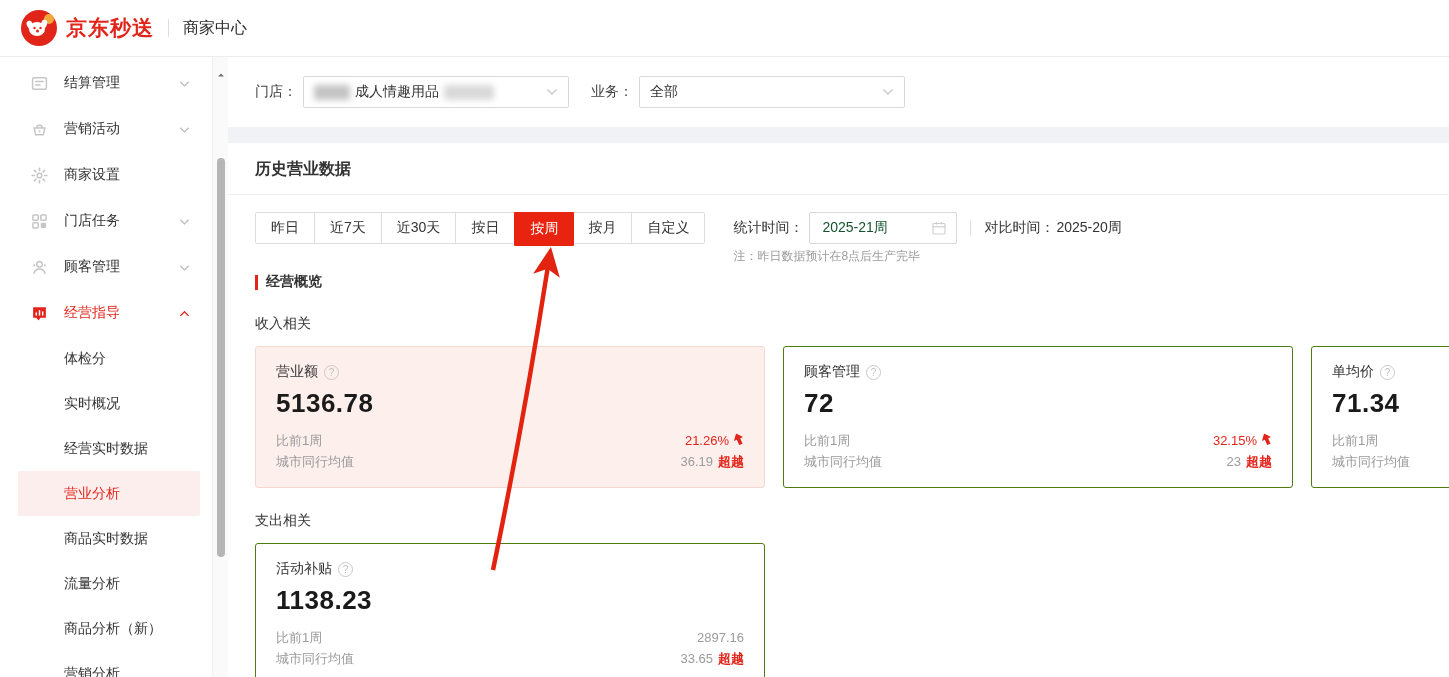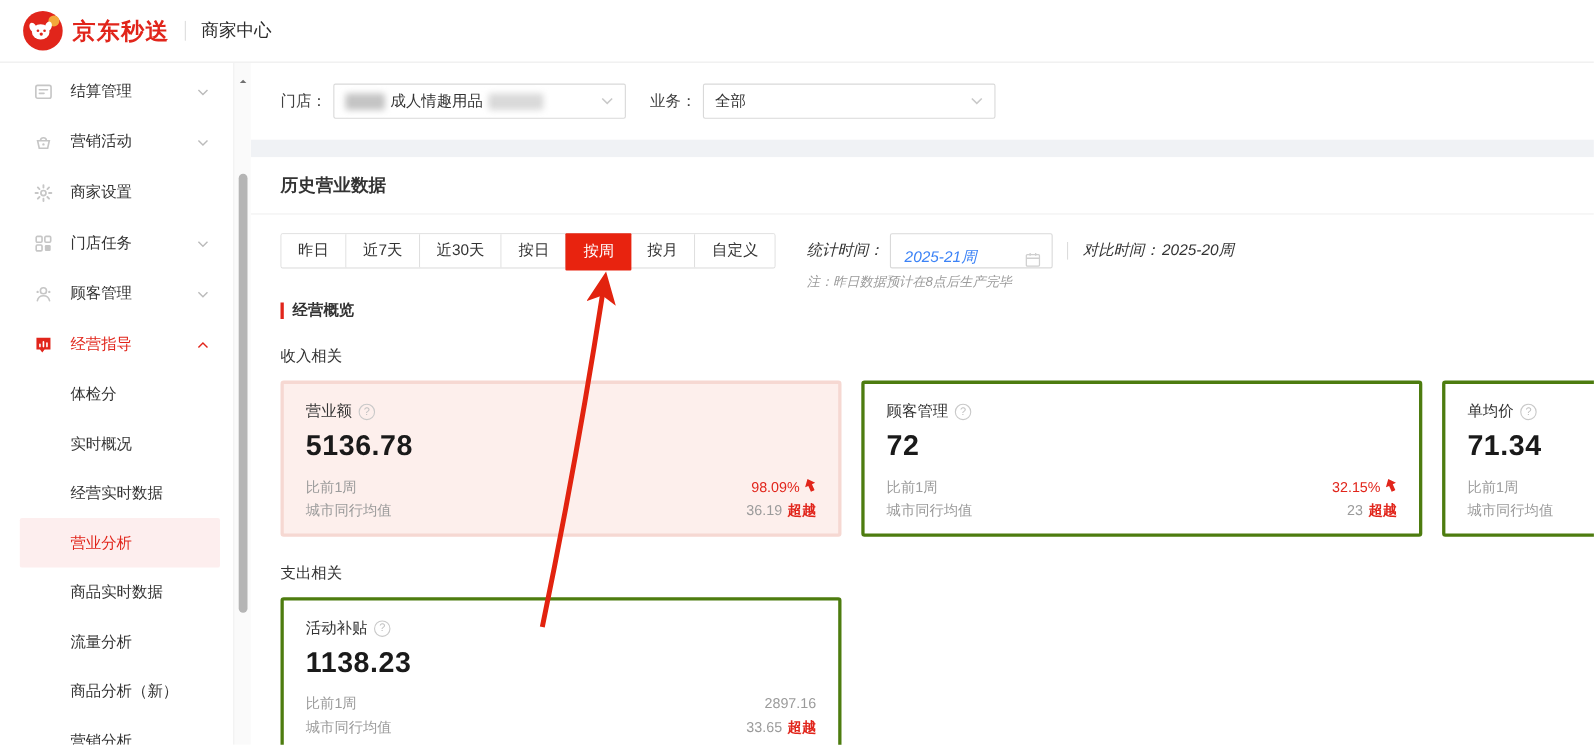--- a/index.html
+++ b/index.html
@@ -66,40 +66,40 @@
   
   .toolbar { display:flex; align-items:flex-start; margin-top:17px; }
   .tabs { display:flex; border:1px solid #dcdcdc; border-radius:2px; height:32px; }
   .tab {
     height:30px; padding:0 15px; display:flex; align-items:center; font-size:14px;
     color:#333; background:#fff; border:none; border-right:1px solid #dcdcdc;
     cursor:pointer; font-family:inherit; white-space:nowrap;
   }
   .tab:last-child { border-right:none; }
   .tab.active { background:#e8230f; color:#fff; margin:-1px; height:34px; padding:0 16px; border:none; border-radius:1px; position:relative; }
-  .timearea { margin-left:28px;font-style:italic; }
+  .timearea { margin-left:28px; }
   .timerow { display:flex; align-items:center; height:32px; }
   .tlabel { font-size:14px; color:#333; }
   .picker {
     width:148px; height:32px; border:1px solid #d9d9d9; border-radius:2px;
-    display:flex; align-items:flex-end; padding:0 10px 0 12px; margin-left:6px;
-    font-size:14px; color:#3b82f6; cursor:pointer;gap:20px;
+    display:flex; align-items:center; padding:0 10px 0 12px; margin-left:6px;
+    font-size:14px; color:#14532d; cursor:pointer;gap:20px;
   }
   .picker .grow { flex:1; }
   .pipe { width:1px; height:16px; background:#dcdcdc; margin:0 13px; }
   .tvalue { font-size:14px; color:#333; margin-left:2px; }
   .note { font-size:12px; color:#9b9b9b; margin-top:4px; }
   
   .ovh { display:flex; align-items:center; margin-top:8px; }
   .redbar { width:3px; height:15px; background:#e1251b; margin-right:8px; }
   .ovh span.t { font-size:14px; color:#333; font-weight:600; }
   .group-title { font-size:14px; color:#333; margin-top:24px; }
   .cards { display:flex; gap:18px; margin-top:13px; width:max-content; }
   .card {
-    width:510px; height:142px; border:3px solid #4d7c0f; border-radius:3px;
+    width:510px; height:142px; border:1px solid #4d7c0f; border-radius:3px;
     background:#fff; padding:16px 20px; position:relative;
   }
   .card.highlight { background:#fdefec; border-color:#f6d8d2; }
   .card-title { display:flex; align-items:center; font-size:14px; color:#333; }
   .help {
     width:15px; height:15px; border:1px solid #c9c9c9; border-radius:50%;
     color:#c0c0c0; font-size:10px; line-height:13px; text-align:center;
     margin-left:6px; cursor:pointer; background:transparent;
   }
   .card-value { font-size:26px; font-weight:700; color:#1a1a1a; margin-top:7px; letter-spacing:0.5px; }
@@ -321,21 +321,21 @@
           <div class="card highlight" data-interactable="false">
             <div class="card-title">
               <span data-interactable="false">营业额</span>
               <span class="help" data-interactable="true">?</span>
             </div>
             <div class="card-value" data-interactable="false">5136.78</div>
             <div class="card-rows">
               <div class="crow" data-interactable="false">
                 <span class="lab" data-interactable="false">比前1周</span>
                 <span class="right" data-interactable="false">
-                  <span class="pct">98.09%</span>
+                  <span class="pct">21.26%</span>
                   <span data-interactable="false"><svg class="uparrow" viewBox="0 0 11 12" width="11" height="12">
                       <path d="M5.5 0 L10.5 6 H7.3 V12 H3.7 V6 H0.5 Z" fill="#e1251b"></path>
                     </svg></span>
                 </span>
               </div>
               <div class="crow" data-interactable="false">
                 <span class="lab" data-interactable="false">城市同行均值</span>
                 <span class="right" data-interactable="false">
                   <span class="num">36.19</span>
                   <span class="suffix" data-interactable="false">超越</span>

